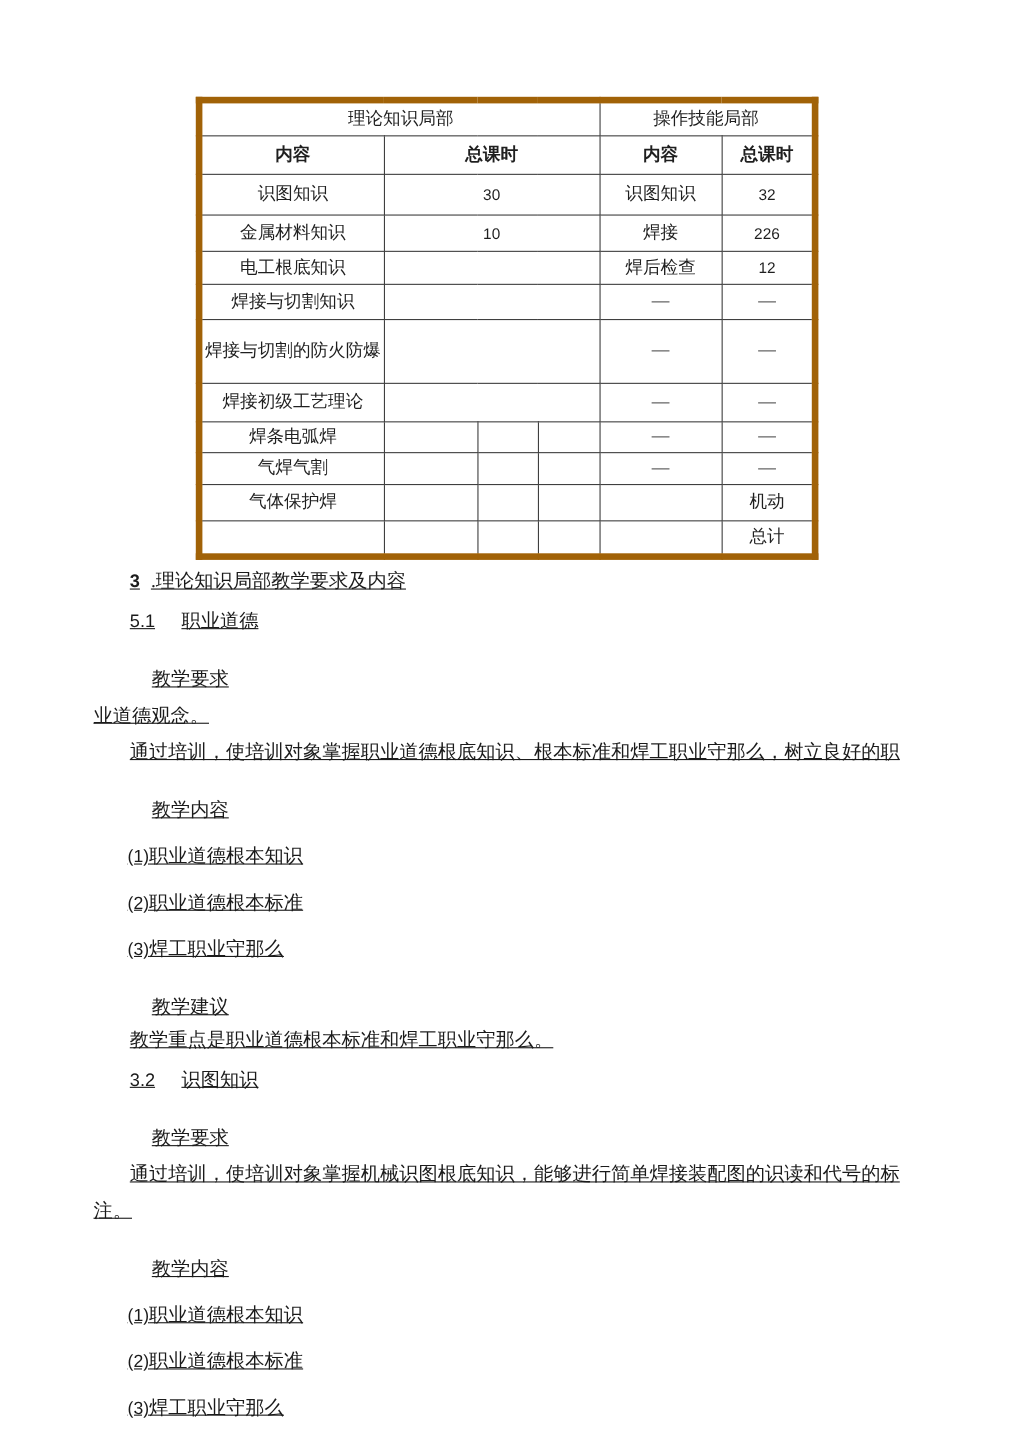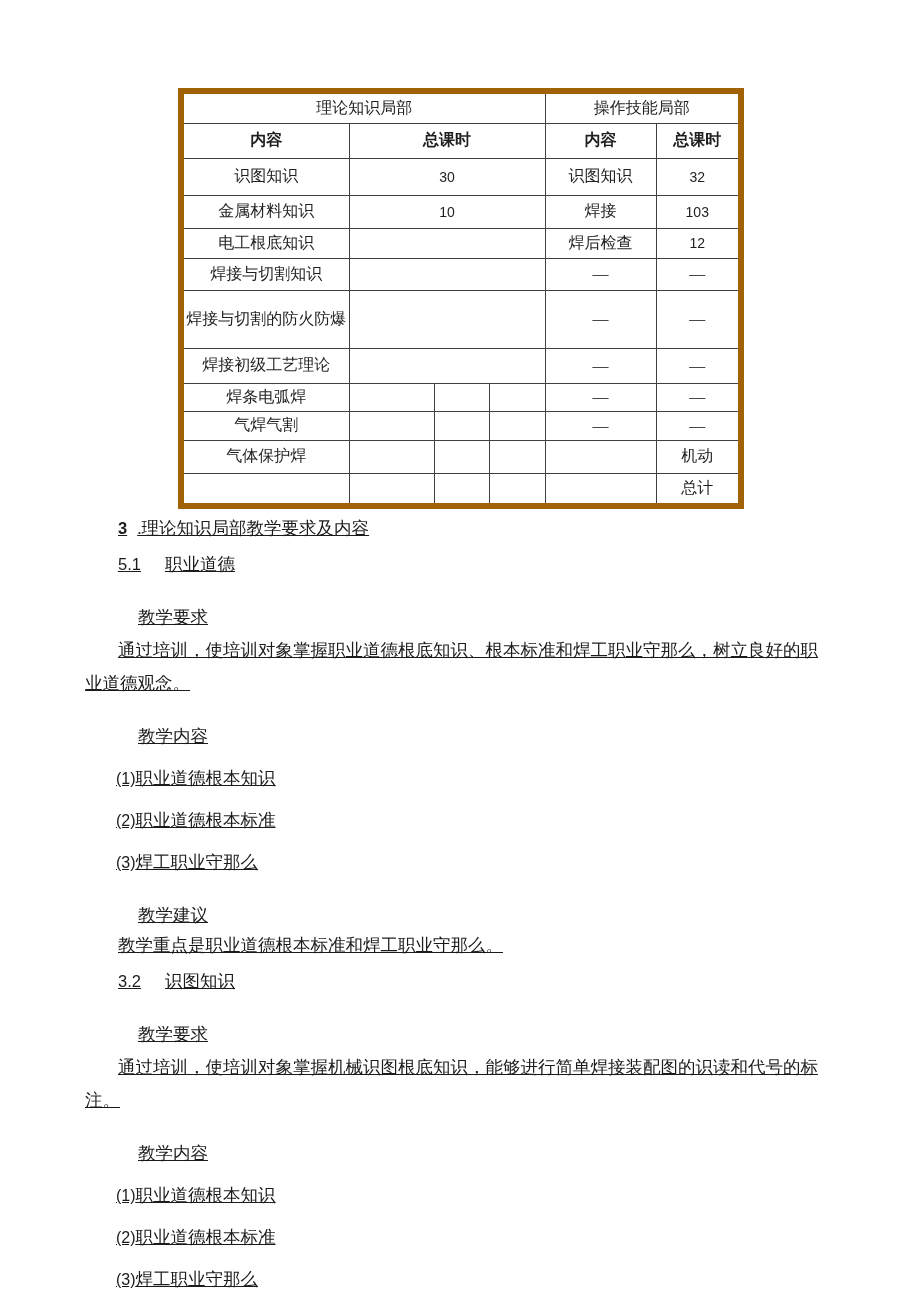--- a/index.html
+++ b/index.html
@@ -84,21 +84,21 @@
         <tr class="rr0">
           <td>识图知识</td>
           <td colspan="3" class="num">30</td>
           <td class="dbl">识图知识</td>
           <td class="num">32</td>
         </tr>
         <tr class="rr1">
           <td>金属材料知识</td>
           <td colspan="3" class="num">10</td>
           <td class="dbl">焊接</td>
-          <td class="num">103</td>
+          <td class="num">226</td>
         </tr>
         <tr class="rr2">
           <td>电工根底知识</td>
           <td colspan="3" class="num"></td>
           <td class="dbl">焊后检查</td>
           <td class="num">12</td>
         </tr>
         <tr class="rr3">
           <td>焊接与切割知识</td>
           <td colspan="3"></td>
@@ -151,22 +151,22 @@
           <td>总计</td>
         </tr>
       </tbody>
     </table>
   </div>
 
   <div class="doc">
     <div class="line h-num"><span class="n">3</span><span>.理论知识局部教学要求及内容</span></div>
     <div class="line h-sub"><span class="n">5.1</span><span>职业道德</span></div>
     <div class="line label"><span>教学要求</span></div>
+    <div class="line para-cont"><span>业道德观念。</span></div>
     <div class="line para-first"><span>通过培训，使培训对象掌握职业道德根底知识、根本标准和焊工职业守那么，树立良好的职</span></div>
-    <div class="line para-cont"><span>业道德观念。</span></div>
     <div class="line label"><span>教学内容</span></div>
     <div class="line item"><span class="n">(1)</span><span>职业道德根本知识</span></div>
     <div class="line item"><span class="n">(2)</span><span>职业道德根本标准</span></div>
     <div class="line item"><span class="n">(3)</span><span>焊工职业守那么</span></div>
     <div class="line label"><span>教学建议</span></div>
     <div class="line plain"><span>教学重点是职业道德根本标准和焊工职业守那么。</span></div>
     <div class="line h-sub"><span class="n">3.2</span><span>识图知识</span></div>
     <div class="line label"><span>教学要求</span></div>
     <div class="line para-first"><span>通过培训，使培训对象掌握机械识图根底知识，能够进行简单焊接装配图的识读和代号的标</span></div>
     <div class="line para-cont"><span>注。</span></div>

